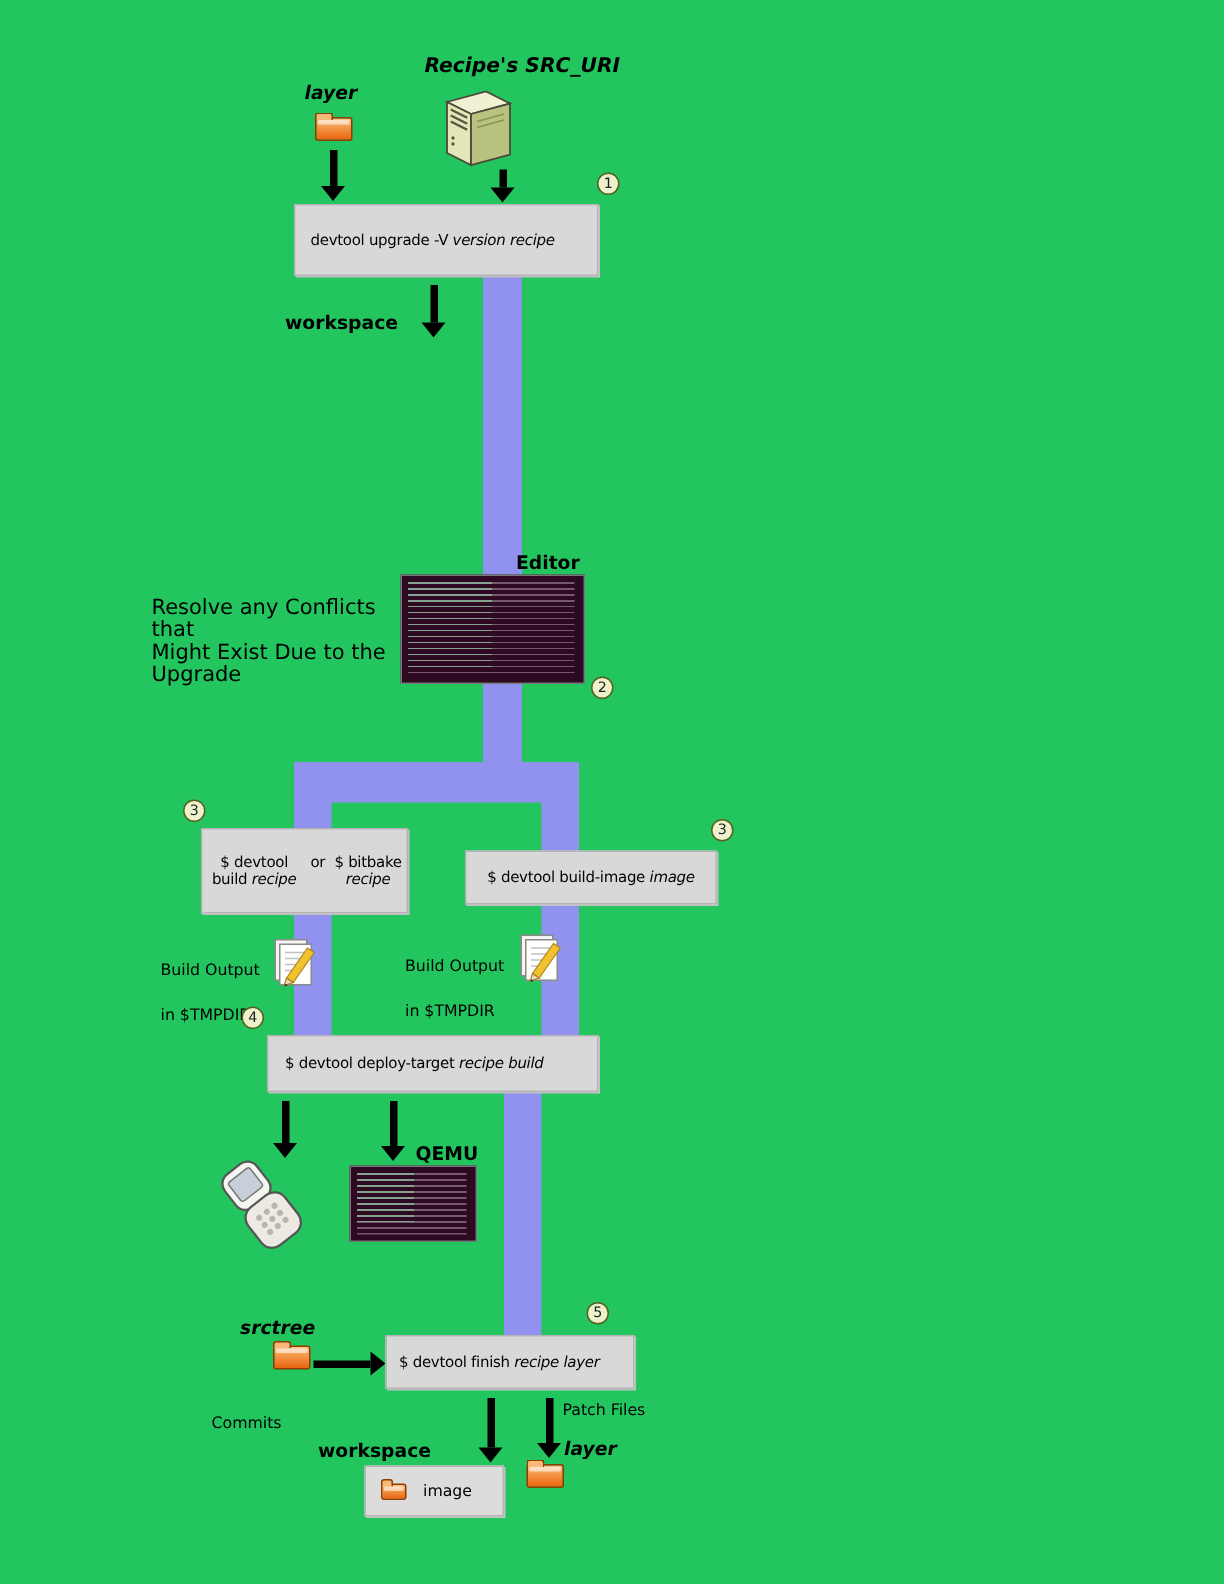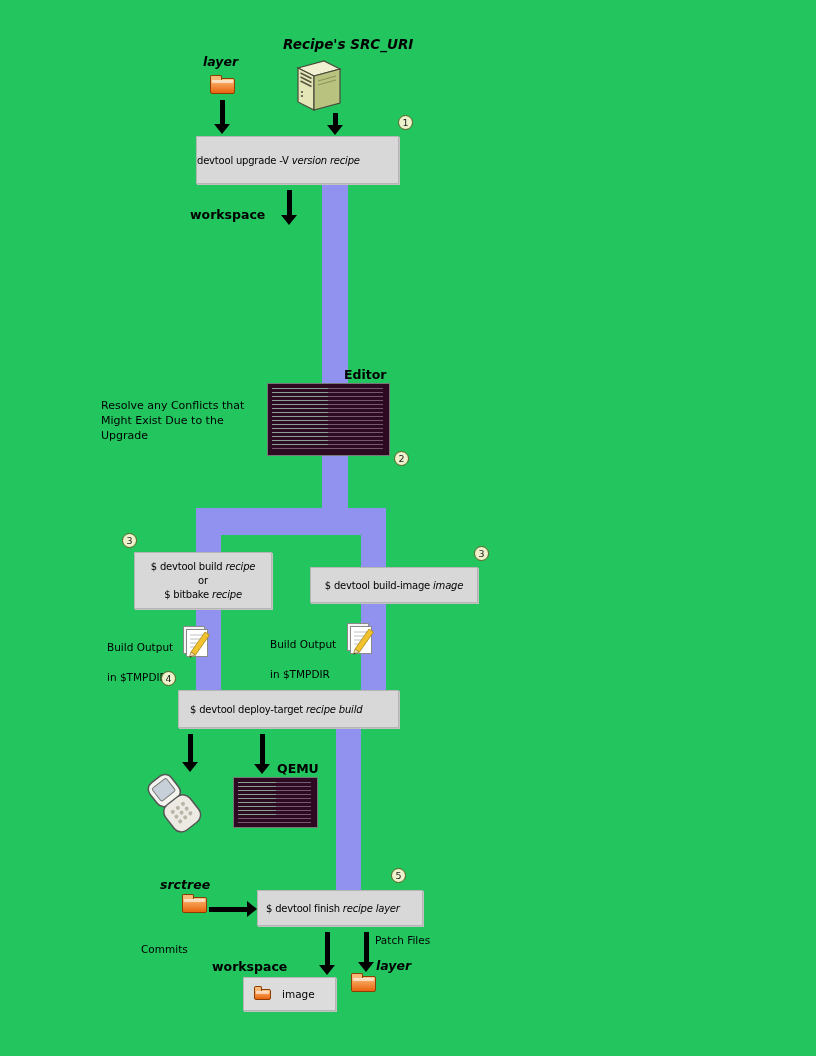--- a/index.html
+++ b/index.html
@@ -6,31 +6,31 @@
   html,body { background:#fff; }
   body { font-family:"DejaVu Sans", sans-serif; color:#000; }
   .canvas { position:relative; width:816px; height:1056px; background:#22c55e; overflow:hidden; }
 
   .band { position:absolute; background:#9191f0; }
 
   .cmdbox { position:absolute; background:#d8d8d8; border:1px solid #b5b5b5;
             box-shadow:1px 1px 0 #c2c2c2; display:flex; align-items:center;
             font-size:10px; letter-spacing:-0.2px; }
   .cmdbox.center { justify-content:center; text-align:center; }
-  .cmdbox .col { display:flex; flex-direction:column; gap:3px; width:100%; }
+  .cmdbox .col { display:flex; gap:3px; width:100%; }
   .cmdbox em { font-style:italic; }
 
   .wsbox { position:absolute; background:#dcdcdc; border:1px solid #b5b5b5;
            box-shadow:1px 1px 0 #c2c2c2; display:flex; flex-direction:column; justify-content:center; }
   .wsrow { display:flex; align-items:center; gap:11px; height:23px; padding-left:10px; font-size:10.5px; }
 
   .blabel  { position:absolute; font-weight:bold; font-size:12.5px; }
   .bilabel { position:absolute; font-weight:bold; font-style:italic; font-size:12.5px; }
   .small   { position:absolute; font-size:10.5px; }
-  .note    { position:absolute; font-size:11px; line-height:15px; white-space:pre-line; }
+  .note    { position:absolute; font-size:14px; line-height:15px; white-space:pre-line; }
 
   .varrow { position:absolute; width:16px; display:flex; flex-direction:column; align-items:center; }
   .varrow i { display:block; }
   .varrow .shaft { width:5px; flex:1; background:#000; }
   .varrow .head  { width:0; height:0; border-left:8px solid transparent; border-right:8px solid transparent; border-top:10px solid #000; }
   .harrow { position:absolute; height:16px; display:flex; flex-direction:row; align-items:center; }
   .harrow i { display:block; }
   .harrow .shaft { height:5px; flex:1; background:#000; }
   .harrow .head  { width:0; height:0; border-top:8px solid transparent; border-bottom:8px solid transparent; border-left:10px solid #000; }
 
@@ -91,21 +91,21 @@
     </div>
   <div class="varrow" style="left:327px;top:113px;height:22px">
       <i class="shaft"></i>
       <i class="head"></i>
     </div>
 
   <div class="step" style="left:398px;top:115px">
       <span>1</span>
     </div>
 
-  <div class="cmdbox" style="left:196px;top:136px;width:203px;height:48px;">
+  <div class="cmdbox" style="left:196px;top:136px;width:203px;height:48px;padding-left:10px">
     <span><span>devtool upgrade -V </span><em>version recipe</em></span>
   </div>
 
   <div class="varrow" style="left:281px;top:190px;height:35px">
       <i class="shaft"></i>
       <i class="head"></i>
     </div>
   <div class="blabel" style="left:190px;top:207px">workspace</div>
 
   <div class="blabel" style="left:344px;top:367px">Editor</div>

